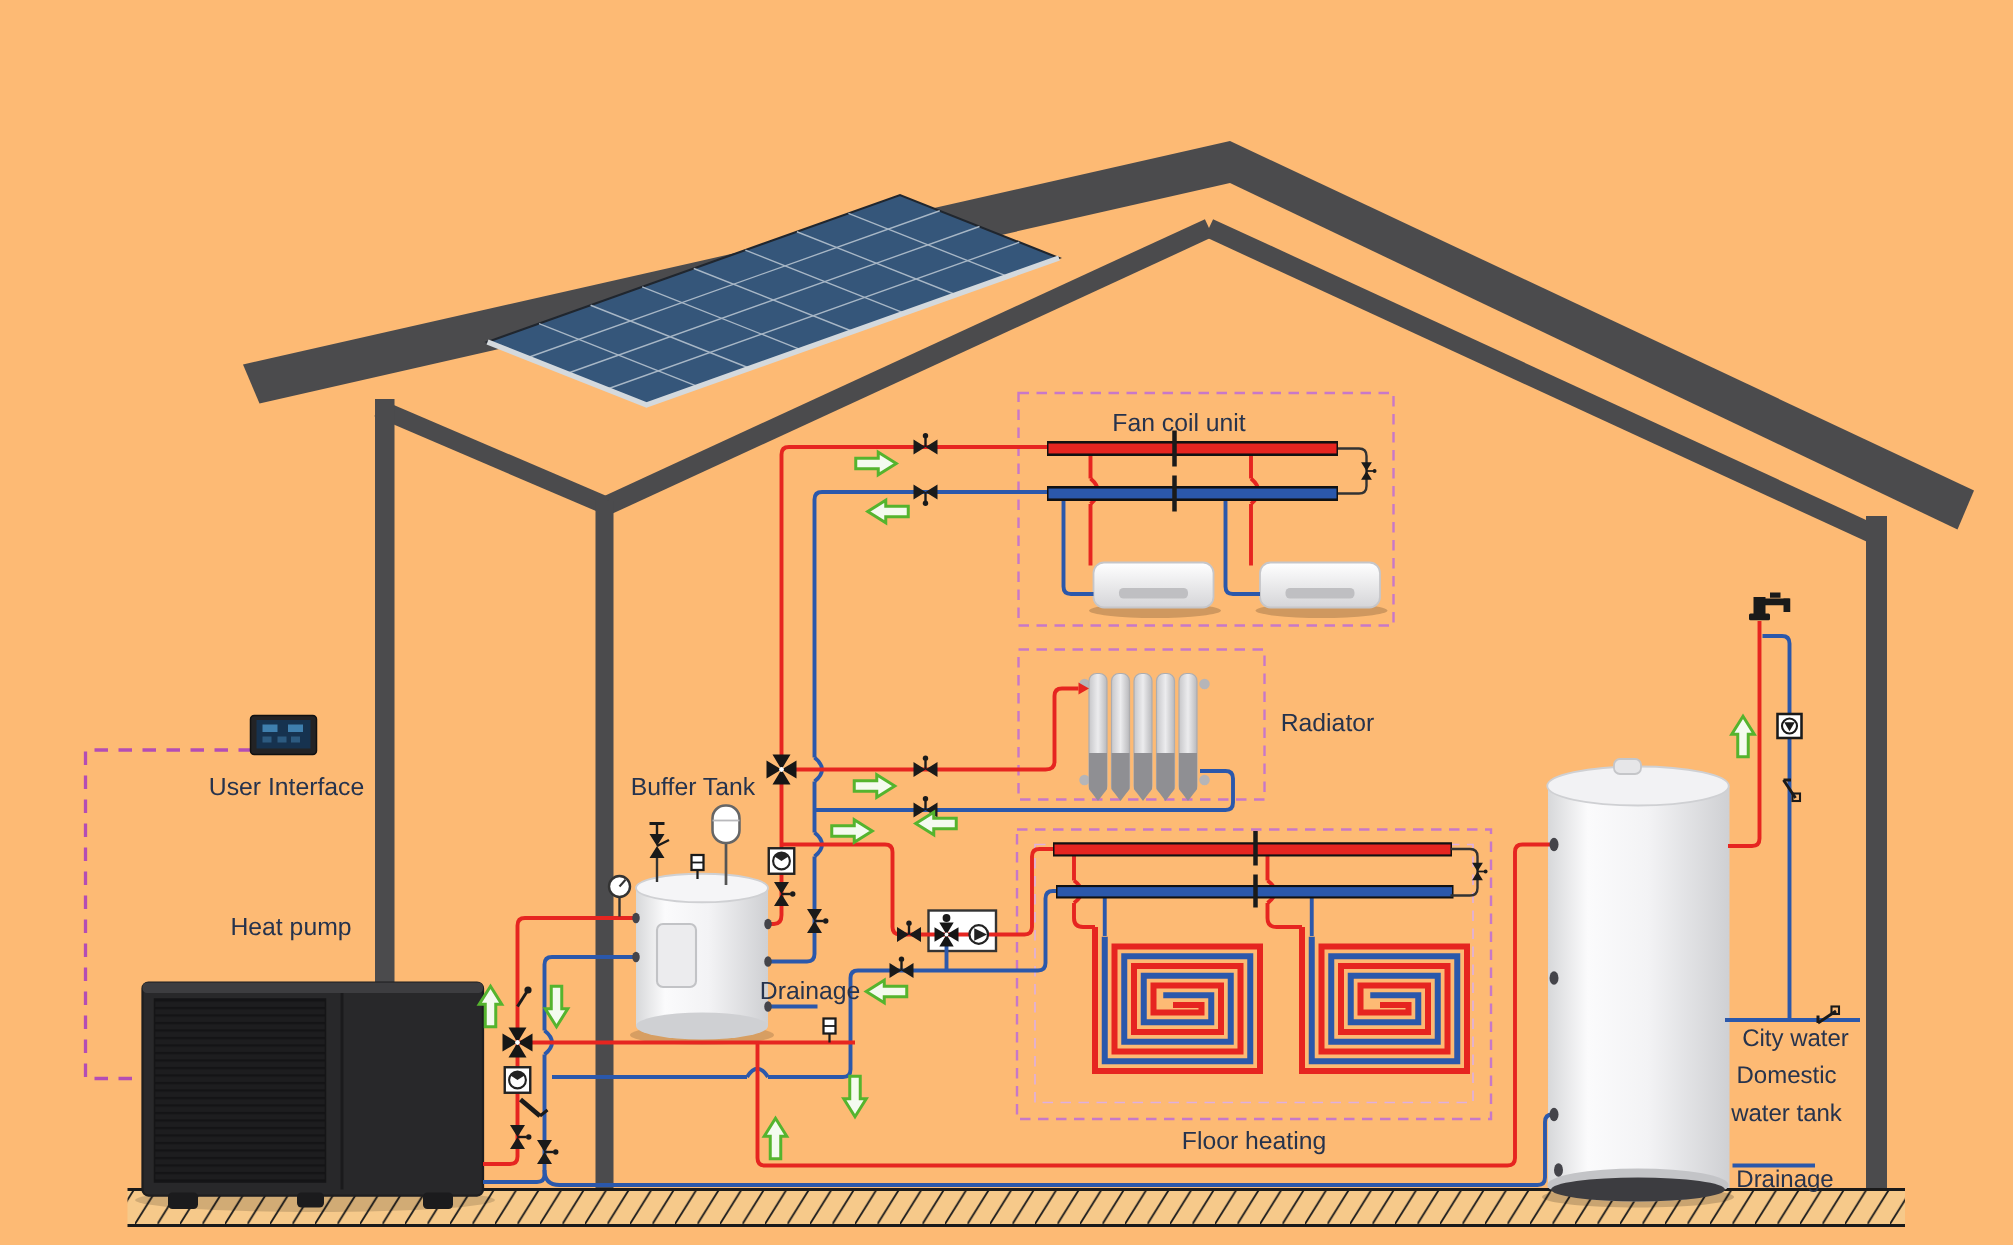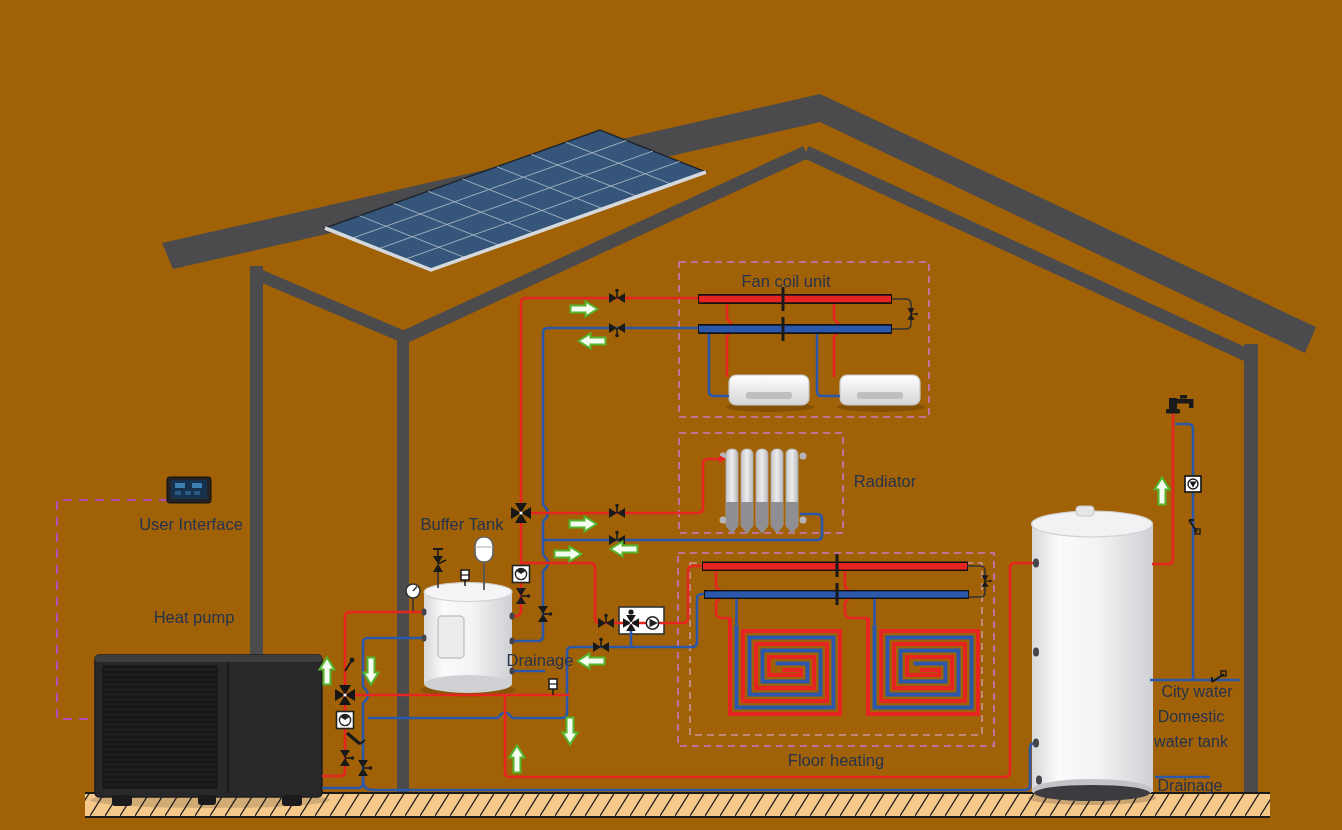--- a/index.html
+++ b/index.html
@@ -1,16 +1,16 @@
 <!DOCTYPE html>
 <html><head>
 <meta charset="utf-8">
 <style>
   html,body{margin:0;padding:0;background:#ffffff;}
-  .canvas{position:relative;width:1342px;height:830px;background:#a16207;overflow:hidden;
+  .canvas{position:relative;width:1342px;height:830px;background:#fdba74;overflow:hidden;
           font-family:"Liberation Sans", sans-serif;}
   svg{position:absolute;left:0;top:0;}
   text{font-family:"Liberation Sans", sans-serif;fill:#26334d;}
   .lbl{font-size:16.5px;}
   .lbl-sm{font-size:16px;}
 </style>
 </head>
 <body>
 
 <div class="canvas">

